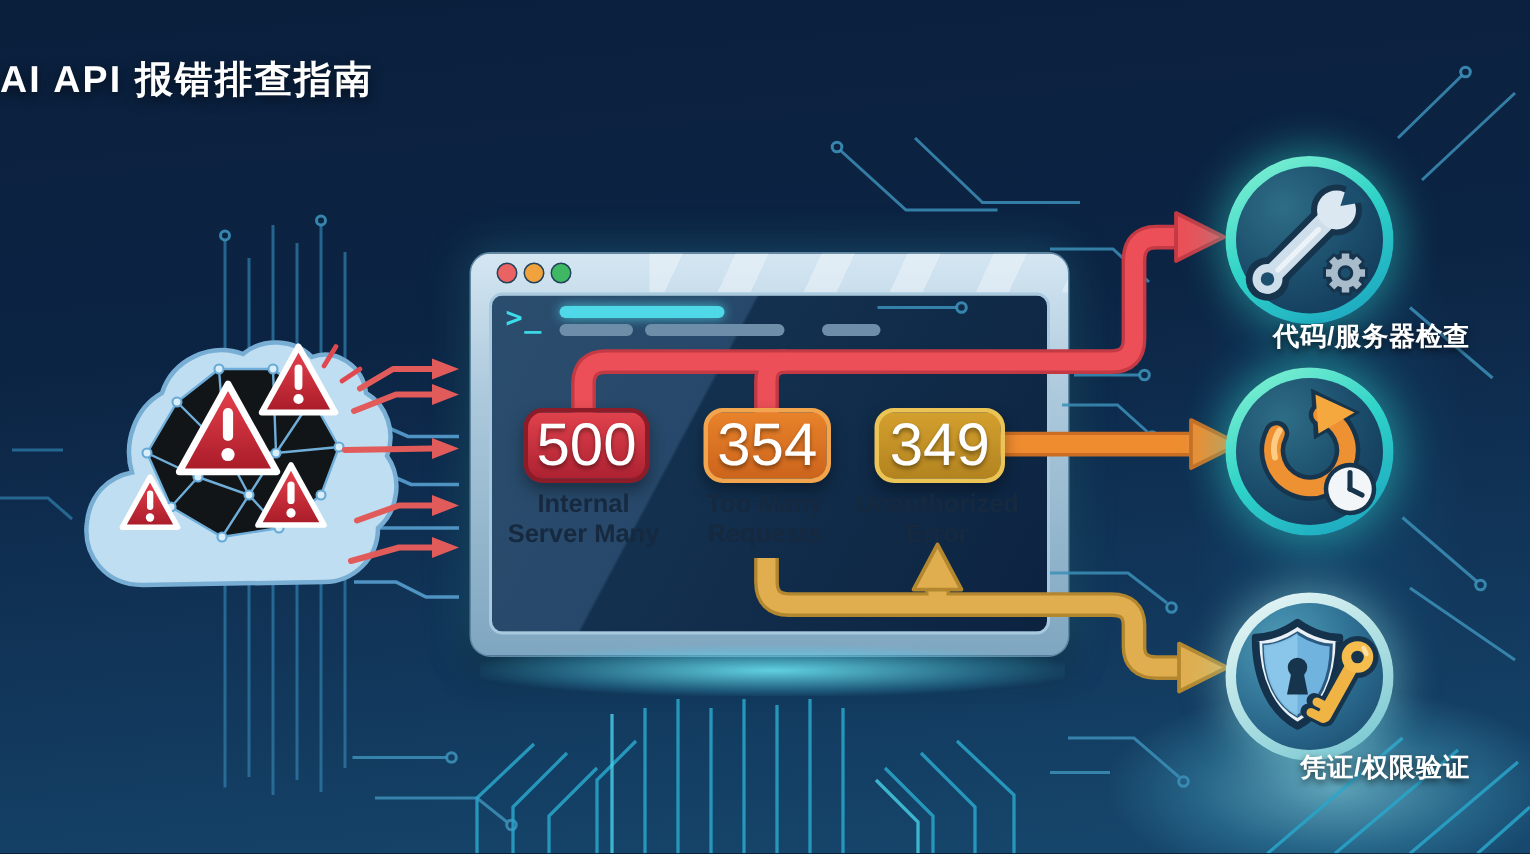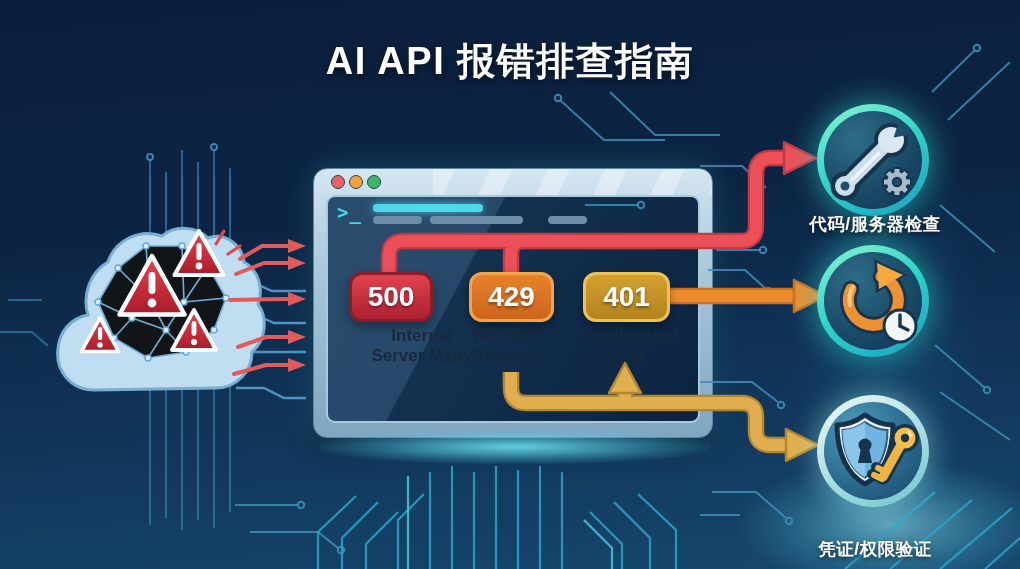--- a/index.html
+++ b/index.html
@@ -11,22 +11,22 @@
   .abs{position:absolute;}
   
   .glow{position:absolute;pointer-events:none;}
   .glow-bottom-right{left:740px;top:460px;width:300px;height:130px;
     background:radial-gradient(ellipse at center,rgba(150,238,248,.55) 0%,rgba(90,210,235,.22) 45%,rgba(90,210,235,0) 72%);}
   .glow-under-browser{left:320px;top:430px;width:390px;height:34px;
     background:radial-gradient(ellipse at center,rgba(110,235,250,.85) 0%,rgba(80,210,240,.25) 55%,rgba(80,210,240,0) 75%);}
   .glow-mid-right{left:790px;top:90px;width:190px;height:460px;
     background:radial-gradient(ellipse at center,rgba(40,150,190,.18) 0%,rgba(40,150,190,0) 70%);}
   
-  .title{left:0;top:36px;width:1020px;text-align:center;color:#ffffff;
-    font-size:38px;font-weight:800;letter-spacing:1.5px;
+  .title{left:0;top:36px;width:1020px;text-align:left;color:#ffffff;
+    font-size:25px;font-weight:800;letter-spacing:1.5px;
     text-shadow:0 3px 8px rgba(0,0,0,.55);}
   
   .browser{left:313px;top:168px;width:398px;height:268px;border-radius:14px;
     background:linear-gradient(180deg,#d4e6f2 0%,#adc9dc 35%,#7fa6c0 100%);
     border:1px solid #5d86a3;
     box-shadow:0 0 30px rgba(70,200,235,.28),0 10px 24px rgba(0,0,0,.45);}
   .titlebar{position:absolute;left:0;top:0;width:100%;height:26px;border-radius:13px 13px 0 0;overflow:hidden;}
   .titlebar .stripes{position:absolute;left:30%;top:0;width:70%;height:100%;
     background:repeating-linear-gradient(115deg,rgba(255,255,255,.35) 0 20px,rgba(255,255,255,0) 20px 52px);}
   .dot{position:absolute;top:6px;width:12px;height:12px;border-radius:50%;border:1.5px solid #23435c;}
@@ -35,37 +35,37 @@
   .dot.c3{left:53px;background:#3fb864;}
   .content{position:absolute;left:12px;top:26px;right:12px;bottom:14px;border-radius:9px;
     border:2px solid #a9cade;
     background:linear-gradient(118deg,#2b4d6d 0%,#27486a 36%,#13314f 36.5%,#0c2340 100%);}
   .prompt{position:absolute;left:9px;top:4px;color:#3ddbe8;font-size:19px;font-weight:800;
     font-family:"DejaVu Sans Mono","Liberation Mono",monospace;letter-spacing:1px;}
   .tbar{position:absolute;height:8px;border-radius:4px;background:#6e8da9;}
   .tbar.hl{background:#4fd8e8;box-shadow:0 0 8px rgba(79,216,232,.8);}
   
   .badge{display:flex;align-items:center;justify-content:center;border-radius:13px;
-    border:3px solid;color:#fff;font-size:28px;font-weight:700;
+    border:3px solid;color:#fff;font-size:40px;font-weight:400;
     text-shadow:0 2px 3px rgba(0,0,0,.4);box-shadow:0 5px 10px rgba(0,0,0,.35);z-index:6;}
   .badge.b500{left:349px;top:272px;width:78px;height:44px;background:linear-gradient(180deg,#e0424c,#ad2132);border-color:#8c1c28;}
   .badge.b429{left:469px;top:272px;width:79px;height:44px;background:linear-gradient(180deg,#e8822a,#cc641c);border-color:#f2a54c;}
   .badge.b401{left:583px;top:272px;width:81px;height:44px;background:linear-gradient(180deg,#d3a02e,#b3831f);border-color:#ecc455;}
   .elabel{width:150px;text-align:center;color:#16293f;font-size:17px;font-weight:800;line-height:1.18;z-index:6;}
   
   .ring{border-radius:50%;width:98px;height:98px;padding:7px;z-index:5;
     background:linear-gradient(150deg,#8df5d3 0%,#2fd3c8 48%,#1a9fc0 100%);
     box-shadow:0 0 28px 5px rgba(52,222,208,.45);}
   .ring.pale{background:linear-gradient(150deg,#eff9f8 0%,#a9dde1 55%,#6fc3cf 100%);
     box-shadow:0 0 26px 5px rgba(150,230,230,.4);}
   .ring-inner{width:98px;height:98px;border-radius:50%;position:relative;
     background:radial-gradient(circle at 32% 28%,#2e6d86 0%,#1c4f6d 48%,#0f3252 100%);}
   .ring.pale .ring-inner{background:radial-gradient(circle at 32% 28%,#4f9cb8 0%,#2e6f92 50%,#154468 100%);}
   .ring-inner svg{position:absolute;left:0;top:0;overflow:visible;}
-  .slabel{width:210px;text-align:center;color:#ffffff;font-size:17.5px;font-weight:800;z-index:6;
+  .slabel{width:210px;text-align:right;color:#ffffff;font-size:17.5px;font-weight:800;z-index:6;
     text-shadow:0 2px 5px rgba(0,0,0,.65);letter-spacing:.5px;}
   svg{display:block;}
   .layer{left:0;top:0;z-index:1;}
   .arrows-layer{left:0;top:0;z-index:5;pointer-events:none;}
 </style>
 </head>
 <body>
 
 <div id="stage">
 
@@ -264,24 +264,24 @@
       <path d="M 511 372 V 388 Q 511 403 526 403 H 741 Q 756 403 756 417 V 431 Q 756 445 771 445 H 786" fill="none" stroke="#b3872f" stroke-width="16.5"></path>
       <path d="M 625 403 V 392" fill="none" stroke="#b3872f" stroke-width="16.5"></path>
       <path d="M 511 372 V 388 Q 511 403 526 403 H 741 Q 756 403 756 417 V 431 Q 756 445 771 445 H 786" fill="none" stroke="#e0ae4e" stroke-width="12"></path>
       <path d="M 625 406 V 392" fill="none" stroke="#e0ae4e" stroke-width="12"></path>
       <path d="M609,393 L625,363 L641,393 Z" fill="#e0ae4e" stroke="#b3872f" stroke-width="2.5" stroke-linejoin="round"></path>
       <path d="M786,429 L818,445 L786,461 Z" fill="#e0ae4e" stroke="#b3872f" stroke-width="2.5" stroke-linejoin="round"></path>
     </g>
   </svg>
 
   <div class="abs badge b500">500</div>
-  <div class="abs badge b429">429</div>
-  <div class="abs badge b401">401</div>
-
-  <div class="abs elabel" style="left:314px;top:326px;padding-left:33px;">
+  <div class="abs badge b429">354</div>
+  <div class="abs badge b401">349</div>
+
+  <div class="abs elabel" style="left:314px;top:326px;">
     <div>Internal</div>
     <div>Server Many</div>
   </div>
   <div class="abs elabel" style="left:435px;top:326px;">
     <div>Too Many</div>
     <div>Requests</div>
   </div>
   <div class="abs elabel" style="left:550px;top:326px;">
     <div>Unauthorized</div>
     <div>Error</div>
@@ -362,17 +362,17 @@
           <line x1="30" y1="-10" x2="10" y2="26" stroke="#f0b445" stroke-width="9" stroke-linecap="round"></line>
           <circle cx="32" cy="-13" r="10.5" fill="#f5bd4e"></circle>
           <circle cx="32" cy="-13" r="4.2" fill="#17344d"></circle>
           <line x1="13" y1="21" x2="5" y2="17" stroke="#f0b445" stroke-width="6" stroke-linecap="round"></line>
           <line x1="9" y1="28" x2="1" y2="24" stroke="#f0b445" stroke-width="6" stroke-linecap="round"></line>
           <line x1="36" y1="-19" x2="38" y2="-15" stroke="#ffe0a0" stroke-width="3" stroke-linecap="round"></line>
         </g>
       </svg>
     </div>
   </div>
-  <div class="abs slabel" style="left:770px;top:537px;">凭证/权限验证</div>
+  <div class="abs slabel" style="left:770px;top:499px;">凭证/权限验证</div>
 
   <h1 class="abs title" style="margin:0;">AI API 报错排查指南</h1>
 
 </div>
 
 </body></html>

